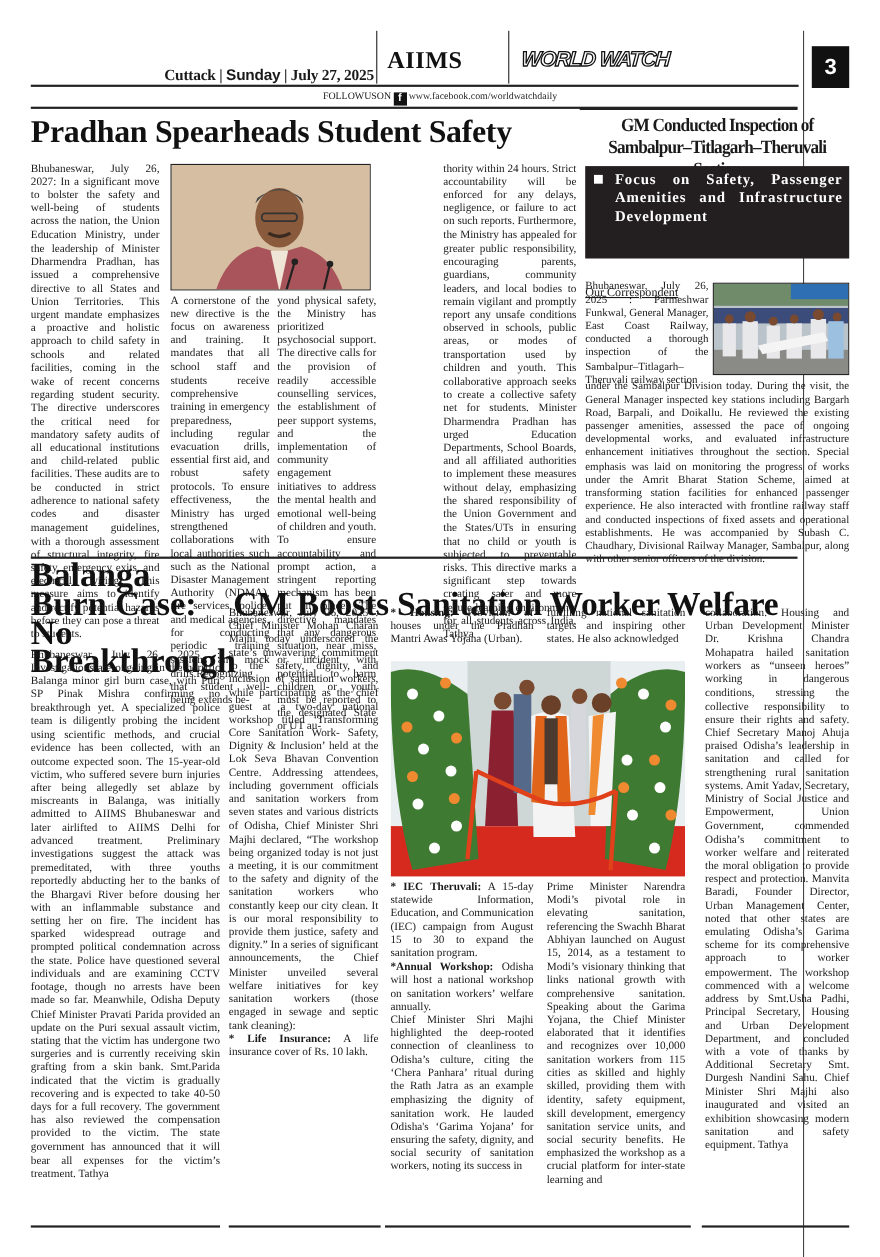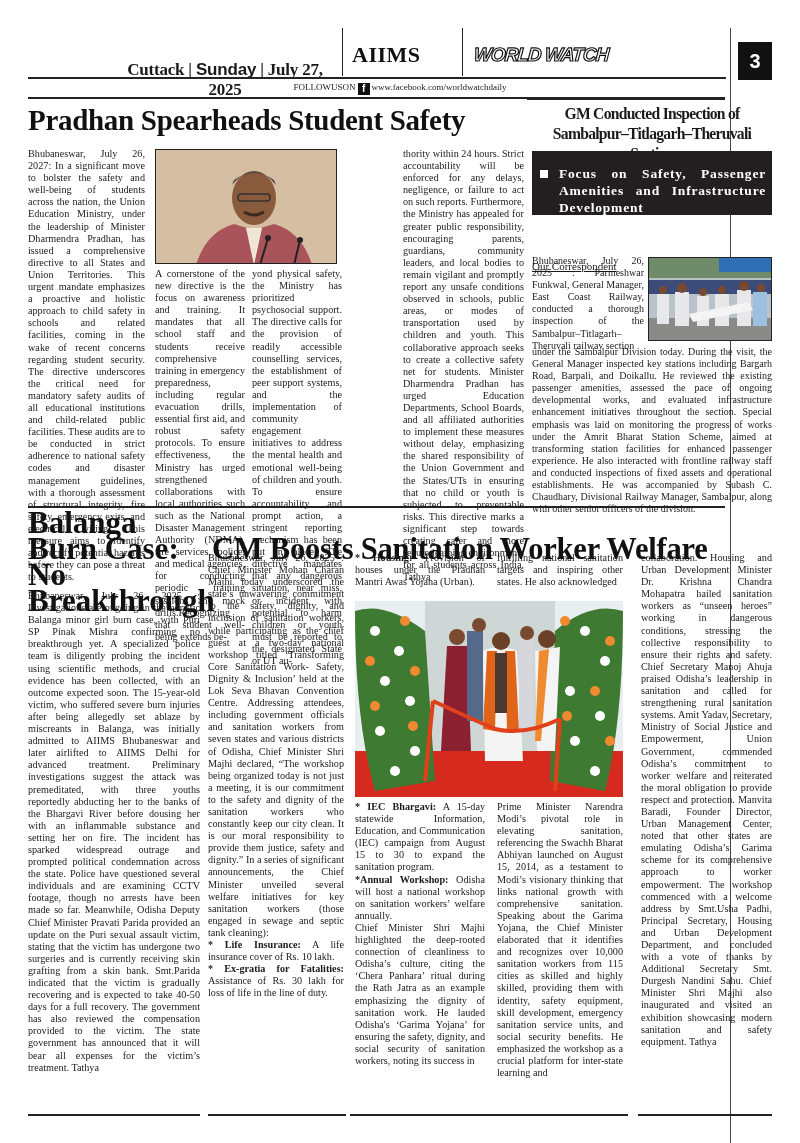--- a/index.html
+++ b/index.html
@@ -1,34 +1,34 @@
 <!DOCTYPE html>
 <html><head>
 <meta charset="utf-8">
 <style>
 *{box-sizing:border-box;margin:0;padding:0}
 html,body{width:800px;height:1143px;background:#fff;overflow:hidden}
 body{position:relative;font-family:"Liberation Serif","DejaVu Serif",serif;color:#1a1a1a}
 .abs{position:absolute}
 .txt{font-size:10.2px;line-height:12.1px;text-align:justify;hyphens:auto}
 .txt p{margin:0}
-.hdr-date{left:110px;top:60px;width:230px;text-align:center;font-size:17px;font-weight:bold;font-family:"Liberation Serif",serif;letter-spacing:-0.2px}
+.hdr-date{left:110px;top:60px;width:230px;text-align:right;font-size:14px;font-weight:bold;font-family:"Liberation Serif",serif;letter-spacing:-0.2px}
 .hdr-date .sun{font-family:"Liberation Sans",sans-serif}
 .hdr-vline{background:#222;width:1px}
 .odisha{left:352px;top:42px;font-size:22px;font-weight:bold;letter-spacing:0.5px}
 .logo{left:474px;top:44px;font-family:"Liberation Sans",sans-serif;font-weight:bold;font-size:19px;font-style:italic;letter-spacing:-1px;color:#fff;-webkit-text-stroke:1.2px #111;transform:skewX(-4deg)}
 .pagebox{left:738px;top:42px;width:34px;height:38px;background:#111;color:#fff;font-family:"Liberation Sans",sans-serif;font-weight:bold;font-size:20px;display:flex;align-items:center;justify-content:center}
 .follow{left:0;top:82px;width:800px;text-align:center;font-size:9px;color:#222}
 .fb{display:inline-block;width:12px;height:12px;background:#111;color:#fff;font-family:"Liberation Sans",sans-serif;font-weight:bold;font-size:10px;line-height:12px;text-align:center;vertical-align:-2px;margin:0 2px}
 .rule{background:#222;height:1.5px}
 .h1{font-family:"Liberation Serif",serif;font-weight:bold;color:#111}
 .photo{border:1px solid #222;overflow:hidden}
 .caps{font-weight:bold}
 .gm-title{left:527px;top:104px;width:250px;text-align:center;font-weight:bold;font-size:17px;line-height:20px;letter-spacing:-0.8px;transform:scaleX(0.92);transform-origin:center top}
-.gm-box{left:532px;top:151px;width:240px;height:64px;background:#231f20;color:#fff;padding:14px 6px 0 6px}
+.gm-box{left:532px;top:151px;width:240px;height:84px;background:#231f20;color:#fff;padding:3px 6px 0 6px}
 .gm-box li{list-style:none;position:relative;padding-left:21px;font-weight:bold;font-size:13.5px;line-height:17px;text-align:justify;letter-spacing:0.8px}
 .gm-box li::before{content:"";position:absolute;left:2px;top:5px;width:8px;height:8px;background:#fff}
 .corr{left:532px;top:260px;font-size:11px;text-decoration:underline}
 </style>
 </head>
 <body>
 
 <div class="abs hdr-date">
   <span>Cuttack</span> | <span class="sun">Sunday</span> | <span>July 27, 2025</span>
 </div>
@@ -110,21 +110,20 @@
 
 <div class="abs h1" style="left:28px;top:510px;width:170px;text-align:left;font-size:31px;line-height:26px">Balanga Burn Case: No Breakthrough</div>
 <div class="abs txt" style="left:28px;top:590px;width:172px">Bhubaneswar, July 26, 2025 : Investigations are ongoing in the horrific Balanga minor girl burn case, with Puri SP Pinak Mishra confirming no breakthrough yet. A specialized police team is diligently probing the incident using scientific methods, and crucial evidence has been collected, with an outcome expected soon. The 15-year-old victim, who suffered severe burn injuries after being allegedly set ablaze by miscreants in Balanga, was initially admitted to AIIMS Bhubaneswar and later airlifted to AIIMS Delhi for advanced treatment. Preliminary investigations suggest the attack was premeditated, with three youths reportedly abducting her to the banks of the Bhargavi River before dousing her with an inflammable substance and setting her on fire. The incident has sparked widespread outrage and prompted political condemnation across the state. Police have questioned several individuals and are examining CCTV footage, though no arrests have been made so far. Meanwhile, Odisha Deputy Chief Minister Pravati Parida provided an update on the Puri sexual assault victim, stating that the victim has undergone two surgeries and is currently receiving skin grafting from a skin bank. Smt.Parida indicated that the victim is gradually recovering and is expected to take 40-50 days for a full recovery. The government has also reviewed the compensation provided to the victim. The state government has announced that it will bear all expenses for the victim’s treatment. Tathya</div>
 <div class="abs rule" style="left:28px;top:1114px;width:172px"></div>
 
 <div class="abs h1" style="left:212px;top:531px;width:560px;font-size:30.5px;line-height:36px;white-space:nowrap;letter-spacing:-0.2px">CM Boosts Sanitation Worker Welfare</div>
 
 <div class="abs txt" style="left:208px;top:552px;width:136px">
   <p>Bhubaneswar, July 26, 2025 : Chief Minister Mohan Charan Majhi today underscored the state’s unwavering commitment to the safety, dignity, and inclusion of sanitation workers, while participating as the chief guest at a two-day national workshop titled ‘Transforming Core Sanitation Work- Safety, Dignity &amp; Inclusion’ held at the Lok Seva Bhavan Convention Centre. Addressing attendees, including government officials and sanitation workers from seven states and various districts of Odisha, Chief Minister Shri Majhi declared, “The workshop being organized today is not just a meeting, it is our commitment to the safety and dignity of the sanitation workers who constantly keep our city clean. It is our moral responsibility to provide them justice, safety and dignity.” In a series of significant announcements, the Chief Minister unveiled several welfare initiatives for key sanitation workers (those engaged in sewage and septic tank cleaning):</p>
   <p><span class="caps">* Life Insurance:</span><span> A life insurance cover of Rs. 10 lakh.</span></p>
-  <p><span class="caps">* Ex-gratia for Fatalities:</span><span> Assistance of Rs. 30 lakh for loss of life in the line of duty.</span></p>
 </div>
 <div class="abs rule" style="left:208px;top:1114px;width:138px"></div>
 
 <div class="abs txt" style="left:355px;top:552px;width:130px">
   <p><span class="caps">* Housing:</span><span> Provision of houses under the Pradhan Mantri Awas Yojana (Urban).</span></p>
 </div>
 <div class="abs txt" style="left:497px;top:552px;width:126px">fulfilling national sanitation targets and inspiring other states. He also acknowledged</div>
 
 <div class="abs" style="left:355px;top:601px;width:268px;height:196px;overflow:hidden">
   <svg width="268" height="196" viewBox="0 0 268 196">
@@ -176,21 +175,21 @@
     <path d="M180 50 L205 46 L200 150 L182 150Z" fill="#f4f4f4"></path>
     <path d="M184 50 L194 48 L186 140 L180 140Z" fill="#f08a30"></path>
     <circle cx="192" cy="38" r="9" fill="#6a4028"></circle>
     <path d="M78 100 Q110 115 140 128 Q170 135 205 118" stroke="#e0401a" stroke-width="4" fill="none"></path>
     <path d="M78 100 L70 180" stroke="#e0401a" stroke-width="4" fill="none"></path>
     <path d="M205 118 L200 190" stroke="#e0401a" stroke-width="4" fill="none"></path>
   </svg>
 </div>
 
 <div class="abs txt" style="left:355px;top:801px;width:130px">
-  <p><span class="caps">* IEC Bhargavi:</span><span> A 15-day statewide Information, Education, and Communication (IEC) campaign from August 15 to 30 to expand the sanitation program.</span></p>
+  <p><span class="caps">* IEC Theruvali:</span><span> A 15-day statewide Information, Education, and Communication (IEC) campaign from August 15 to 30 to expand the sanitation program.</span></p>
   <p><span class="caps">*Annual Workshop:</span><span> Odisha will host a national workshop on sanitation workers’ welfare annually.</span></p>
   <p>Chief Minister Shri Majhi highlighted the deep-rooted connection of cleanliness to Odisha’s culture, citing the ‘Chera Panhara’ ritual during the Rath Jatra as an example emphasizing the dignity of sanitation work. He lauded Odisha's ‘Garima Yojana’ for ensuring the safety, dignity, and social security of sanitation workers, noting its success in</p>
 </div>
 <div class="abs txt" style="left:497px;top:801px;width:126px">Prime Minister Narendra Modi’s pivotal role in elevating sanitation, referencing the Swachh Bharat Abhiyan launched on August 15, 2014, as a testament to Modi’s visionary thinking that links national growth with comprehensive sanitation. Speaking about the Garima Yojana, the Chief Minister elaborated that it identifies and recognizes over 10,000 sanitation workers from 115 cities as skilled and highly skilled, providing them with identity, safety equipment, skill development, emergency sanitation service units, and social security benefits. He emphasized the workshop as a crucial platform for inter-state learning and</div>
 <div class="abs rule" style="left:350px;top:1114px;width:278px"></div>
 
 <div class="abs txt" style="left:641px;top:552px;width:131px">collaboration. Housing and Urban Development Minister Dr. Krishna Chandra Mohapatra hailed sanitation workers as “unseen heroes” working in dangerous conditions, stressing the collective responsibility to ensure their rights and safety. Chief Secretary Manoj Ahuja praised Odisha’s leadership in sanitation and called for strengthening rural sanitation systems. Amit Yadav, Secretary, Ministry of Social Justice and Empowerment, Union Government, commended Odisha’s commitment to worker welfare and reiterated the moral obligation to provide respect and protection. Manvita Baradi, Founder Director, Urban Management Center, noted that other states are emulating Odisha’s Garima scheme for its comprehensive approach to worker empowerment. The workshop commenced with a welcome address by Smt.Usha Padhi, Principal Secretary, Housing and Urban Development Department, and concluded with a vote of thanks by Additional Secretary Smt. Durgesh Nandini Sahu. Chief Minister Shri Majhi also inaugurated and visited an exhibition showcasing modern sanitation and safety equipment. Tathya</div>
 <div class="abs rule" style="left:638px;top:1114px;width:134px"></div>
 
 </body></html>

